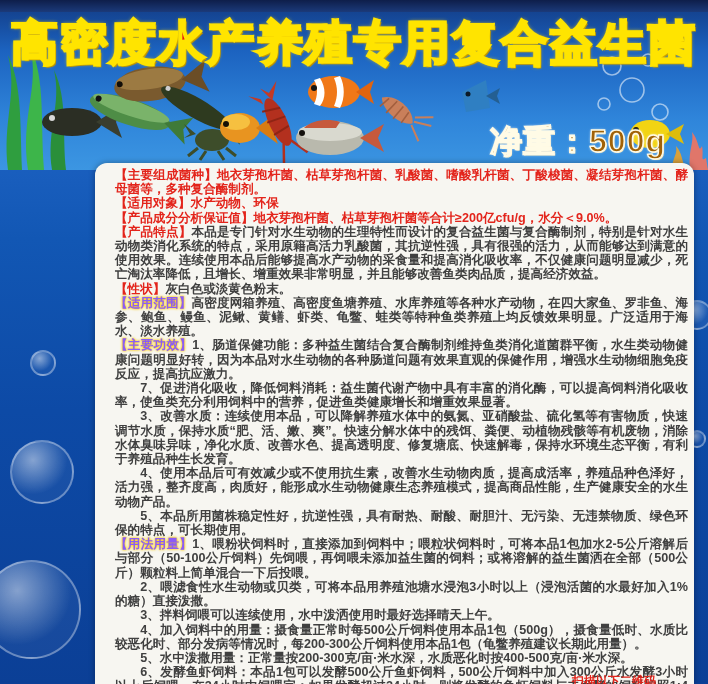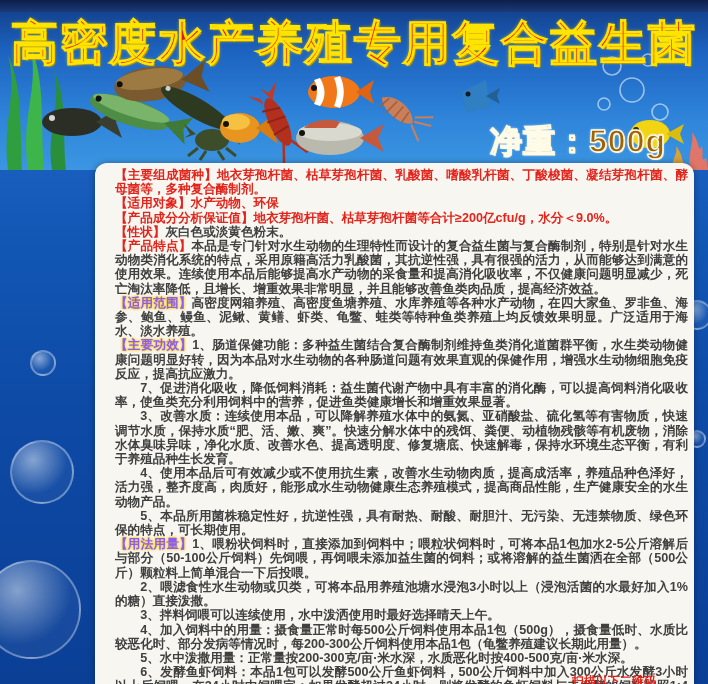--- a/index.html
+++ b/index.html
@@ -9,21 +9,21 @@
     background:linear-gradient(180deg,#2a6fce 0%,#1e63c4 18%,#1257b4 35%,#0d4aa6 60%,#0b3f96 100%);
   }
   
   .top-strip{position:absolute;left:0;top:0;width:708px;height:12px;
     background:linear-gradient(180deg,#0e1e4a,#1b3a7a);}
   .banner{position:absolute;left:0;top:0;width:708px;height:170px;}
   .banner-sea{position:absolute;left:0;top:0;width:708px;height:170px;
     background:linear-gradient(180deg,#123a83 0%,#1c63c0 30%,#2f85da 70%,#3c96e2 100%);}
   .title{
     position:absolute;left:0;top:12px;width:708px;text-align:center;
-    font-size:47px;font-weight:normal;letter-spacing:2px;color:#e8170f;
+    font-size:47px;font-weight:bold;letter-spacing:2px;color:#e8170f;
     -webkit-text-stroke:2.5px #ffe400;
     text-shadow:0 0 2px #ffe400,0 0 4px #ffd700,2px 2px 0 #b58900;
     white-space:nowrap;z-index:6;
   }
   .net-weight{
     position:absolute;right:42px;top:120px;z-index:7;
     font-size:32px;font-weight:bold;color:#a16207;letter-spacing:1px;
     -webkit-text-stroke:1.3px #fffbe6;
     text-shadow:0 0 3px #ffffff,1px 1px 0 #ffe9b0;
     white-space:nowrap;
@@ -176,22 +176,22 @@
 <div class="bubble b4"></div>
 <div class="bubble b5"></div>
 
 <div class="top-strip"></div>
 
 <div class="panel">
   <div id="sections">
       <p class="line"><span class="hdr">【主要组成菌种】</span><span class="red">地衣芽孢杆菌、枯草芽孢杆菌、乳酸菌、嗜酸乳杆菌、丁酸梭菌、凝结芽孢杆菌、酵母菌等，多种复合酶制剂。</span></p>
       <p class="line"><span class="hdr">【适用对象】</span><span class="red">水产动物、环保</span></p>
       <p class="line"><span class="hdr">【产品成分分析保证值】</span><span class="red">地衣芽孢杆菌、枯草芽孢杆菌等合计≥200亿cfu/g，水分＜9.0%。</span></p>
+      <p class="line"><span class="hdr">【产品特点】</span><span class="dark">本品是专门针对水生动物的生理特性而设计的复合益生菌与复合酶制剂，特别是针对水生动物类消化系统的特点，采用原籍高活力乳酸菌，其抗逆性强，具有很强的活力，从而能够达到满意的使用效果。连续使用本品后能够提高水产动物的采食量和提高消化吸收率，不仅健康问题明显减少，死亡淘汰率降低，且增长、增重效果非常明显，并且能够改善鱼类肉品质，提高经济效益。</span></p>
       <p class="line"><span class="hdr">【性状】</span><span class="dark">灰白色或淡黄色粉末。</span></p>
-      <p class="line"><span class="hdr">【产品特点】</span><span class="dark">本品是专门针对水生动物的生理特性而设计的复合益生菌与复合酶制剂，特别是针对水生动物类消化系统的特点，采用原籍高活力乳酸菌，其抗逆性强，具有很强的活力，从而能够达到满意的使用效果。连续使用本品后能够提高水产动物的采食量和提高消化吸收率，不仅健康问题明显减少，死亡淘汰率降低，且增长、增重效果非常明显，并且能够改善鱼类肉品质，提高经济效益。</span></p>
       <p class="line"><span class="hdr hl">【适用范围】</span><span class="dark">高密度网箱养殖、高密度鱼塘养殖、水库养殖等各种水产动物，在四大家鱼、罗非鱼、海参、鲍鱼、鳗鱼、泥鳅、黄鳝、虾类、龟鳖、蛙类等特种鱼类养殖上均反馈效果明显。广泛适用于海水、淡水养殖。</span></p>
       <p class="line"><span class="hdr hl">【主要功效】</span><span class="dark">1、肠道保健功能：多种益生菌结合复合酶制剂维持鱼类消化道菌群平衡，水生类动物健康问题明显好转，因为本品对水生动物的各种肠道问题有效果直观的保健作用，增强水生动物细胞免疫反应，提高抗应激力。</span></p>
       <p class="line ind"><span class="dark">7、促进消化吸收，降低饲料消耗：益生菌代谢产物中具有丰富的消化酶，可以提高饲料消化吸收率，使鱼类充分利用饲料中的营养，促进鱼类健康增长和增重效果显著。</span></p>
       <p class="line ind"><span class="dark">3、改善水质：连续使用本品，可以降解养殖水体中的氨氮、亚硝酸盐、硫化氢等有害物质，快速调节水质，保持水质“肥、活、嫩、爽”。快速分解水体中的残饵、粪便、动植物残骸等有机废物，消除水体臭味异味，净化水质、改善水色、提高透明度、修复塘底、快速解毒，保持水环境生态平衡，有利于养殖品种生长发育。</span></p>
       <p class="line ind"><span class="dark">4、使用本品后可有效减少或不使用抗生素，改善水生动物肉质，提高成活率，养殖品种色泽好，活力强，整齐度高，肉质好，能形成水生动物健康生态养殖模式，提高商品性能，生产健康安全的水生动物产品。</span></p>
       <p class="line ind"><span class="dark">5、本品所用菌株稳定性好，抗逆性强，具有耐热、耐酸、耐胆汁、无污染、无违禁物质、绿色环保的特点，可长期使用。</span></p>
       <p class="line"><span class="hdr hl">【用法用量】</span><span class="dark">1、喂粉状饲料时，直接添加到饲料中；喂粒状饲料时，可将本品1包加水2-5公斤溶解后与部分（50-100公斤饲料）先饲喂，再饲喂未添加益生菌的饲料；或将溶解的益生菌洒在全部（500公斤）颗粒料上简单混合一下后投喂。</span></p>
       <p class="line ind"><span class="dark">2、喂滤食性水生动物或贝类，可将本品用养殖池塘水浸泡3小时以上（浸泡活菌的水最好加入1%的糖）直接泼撒。</span></p>
       <p class="line ind"><span class="dark">3、拌料饲喂可以连续使用，水中泼洒使用时最好选择晴天上午。</span></p>
       <p class="line ind"><span class="dark">4、加入饲料中的用量：摄食量正常时每500公斤饲料使用本品1包（500g），摄食量低时、水质比较恶化时、部分发病等情况时，每200-300公斤饲料使用本品1包（龟鳖养殖建议长期此用量）。</span></p>

